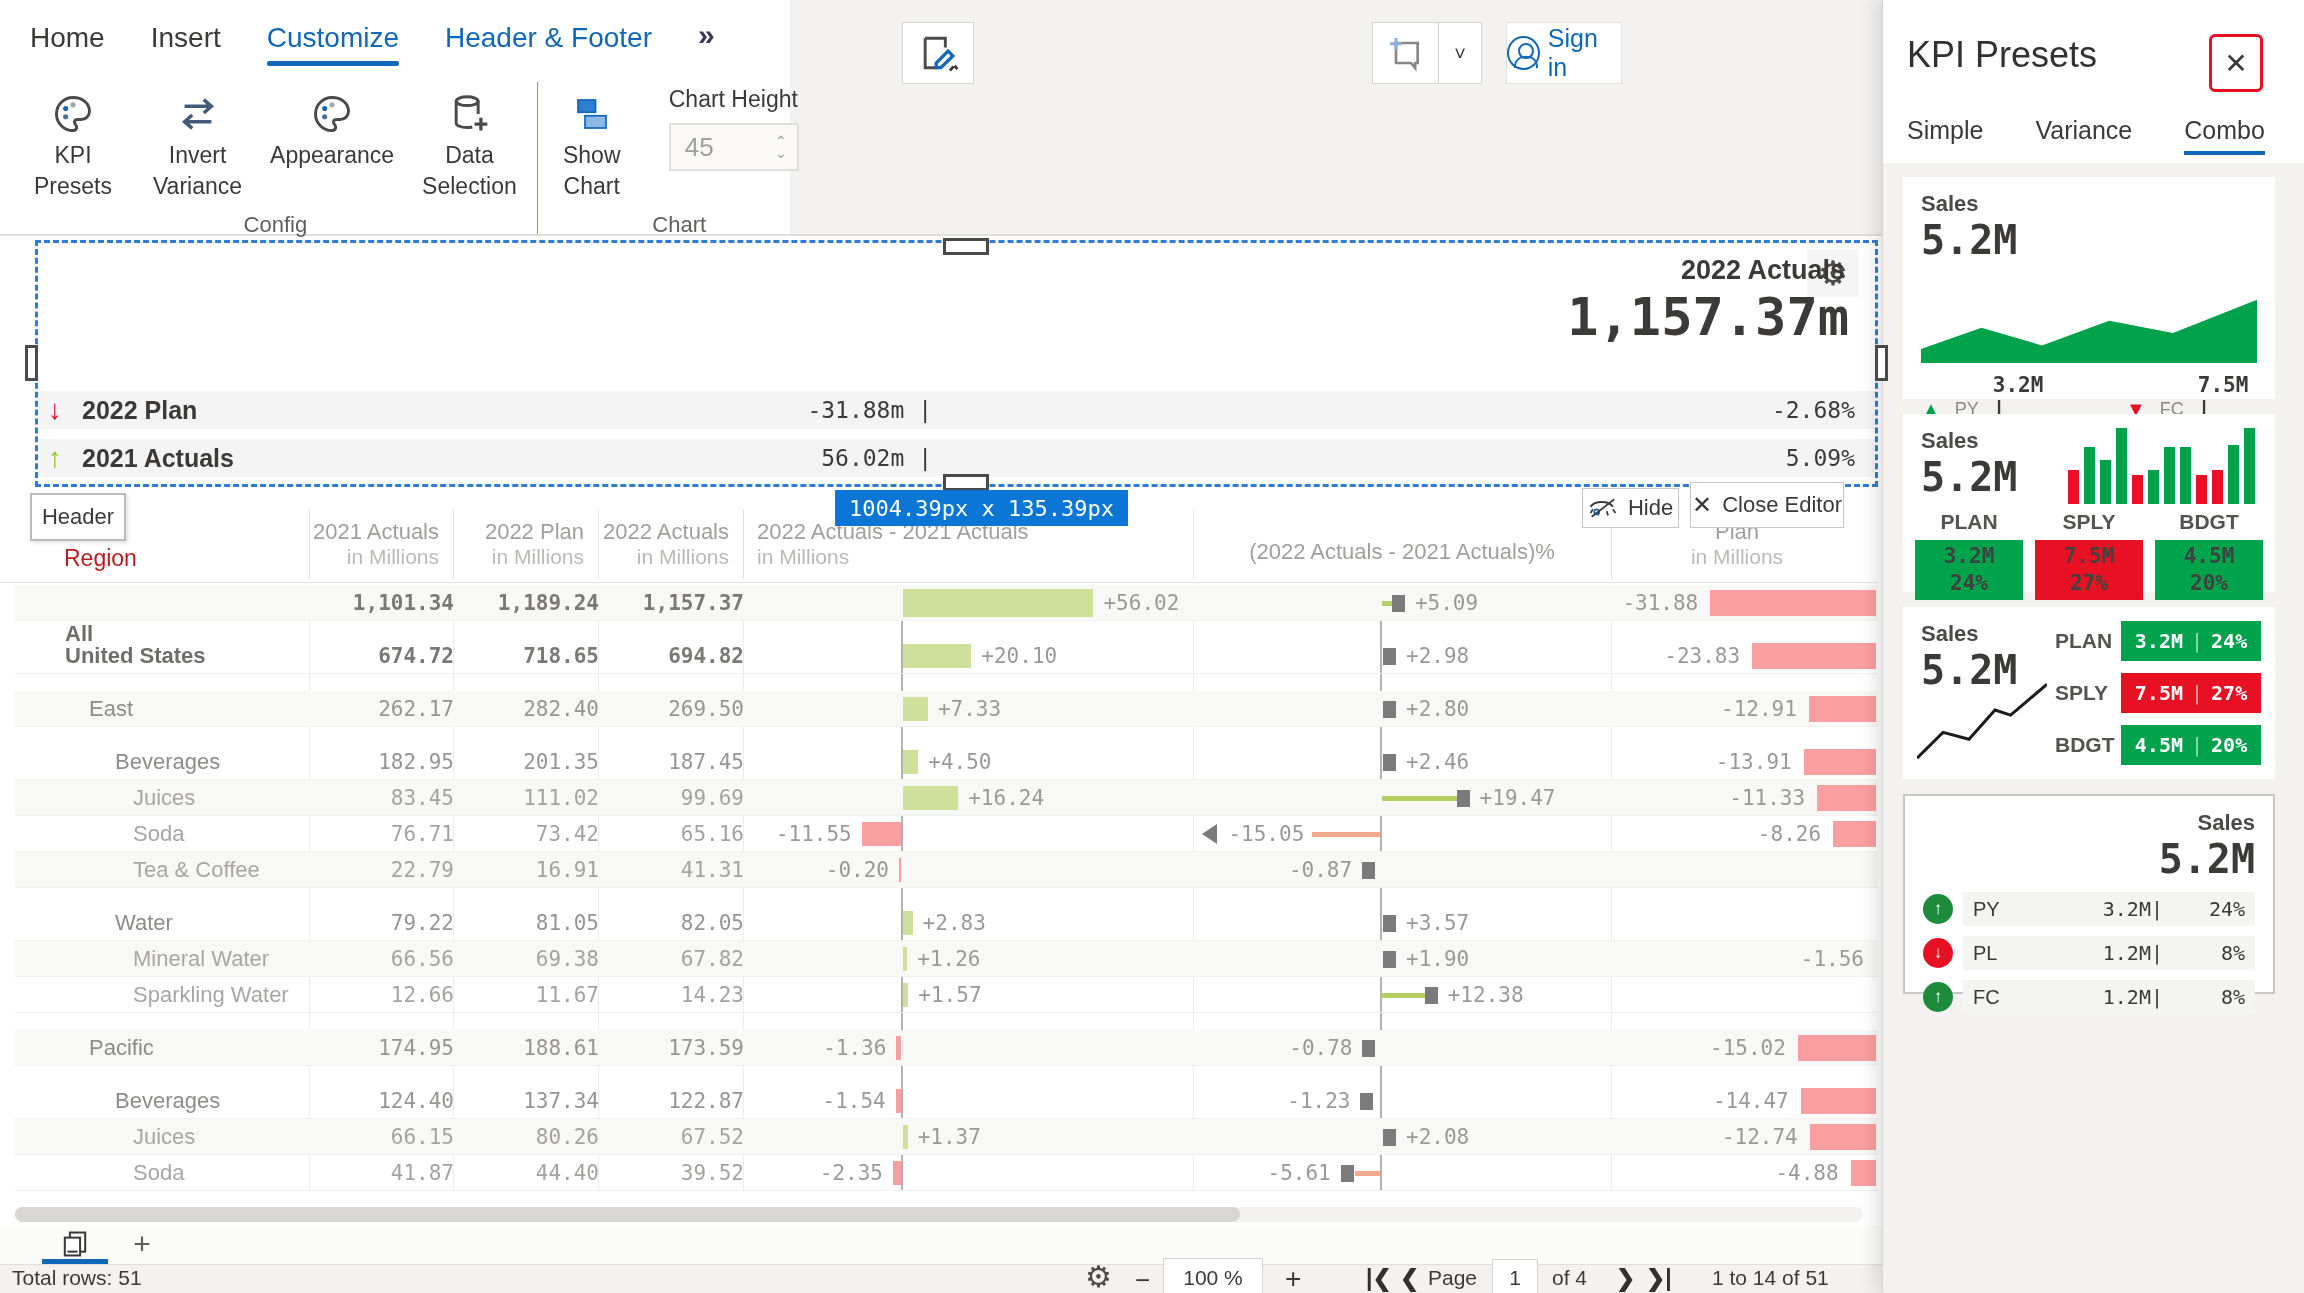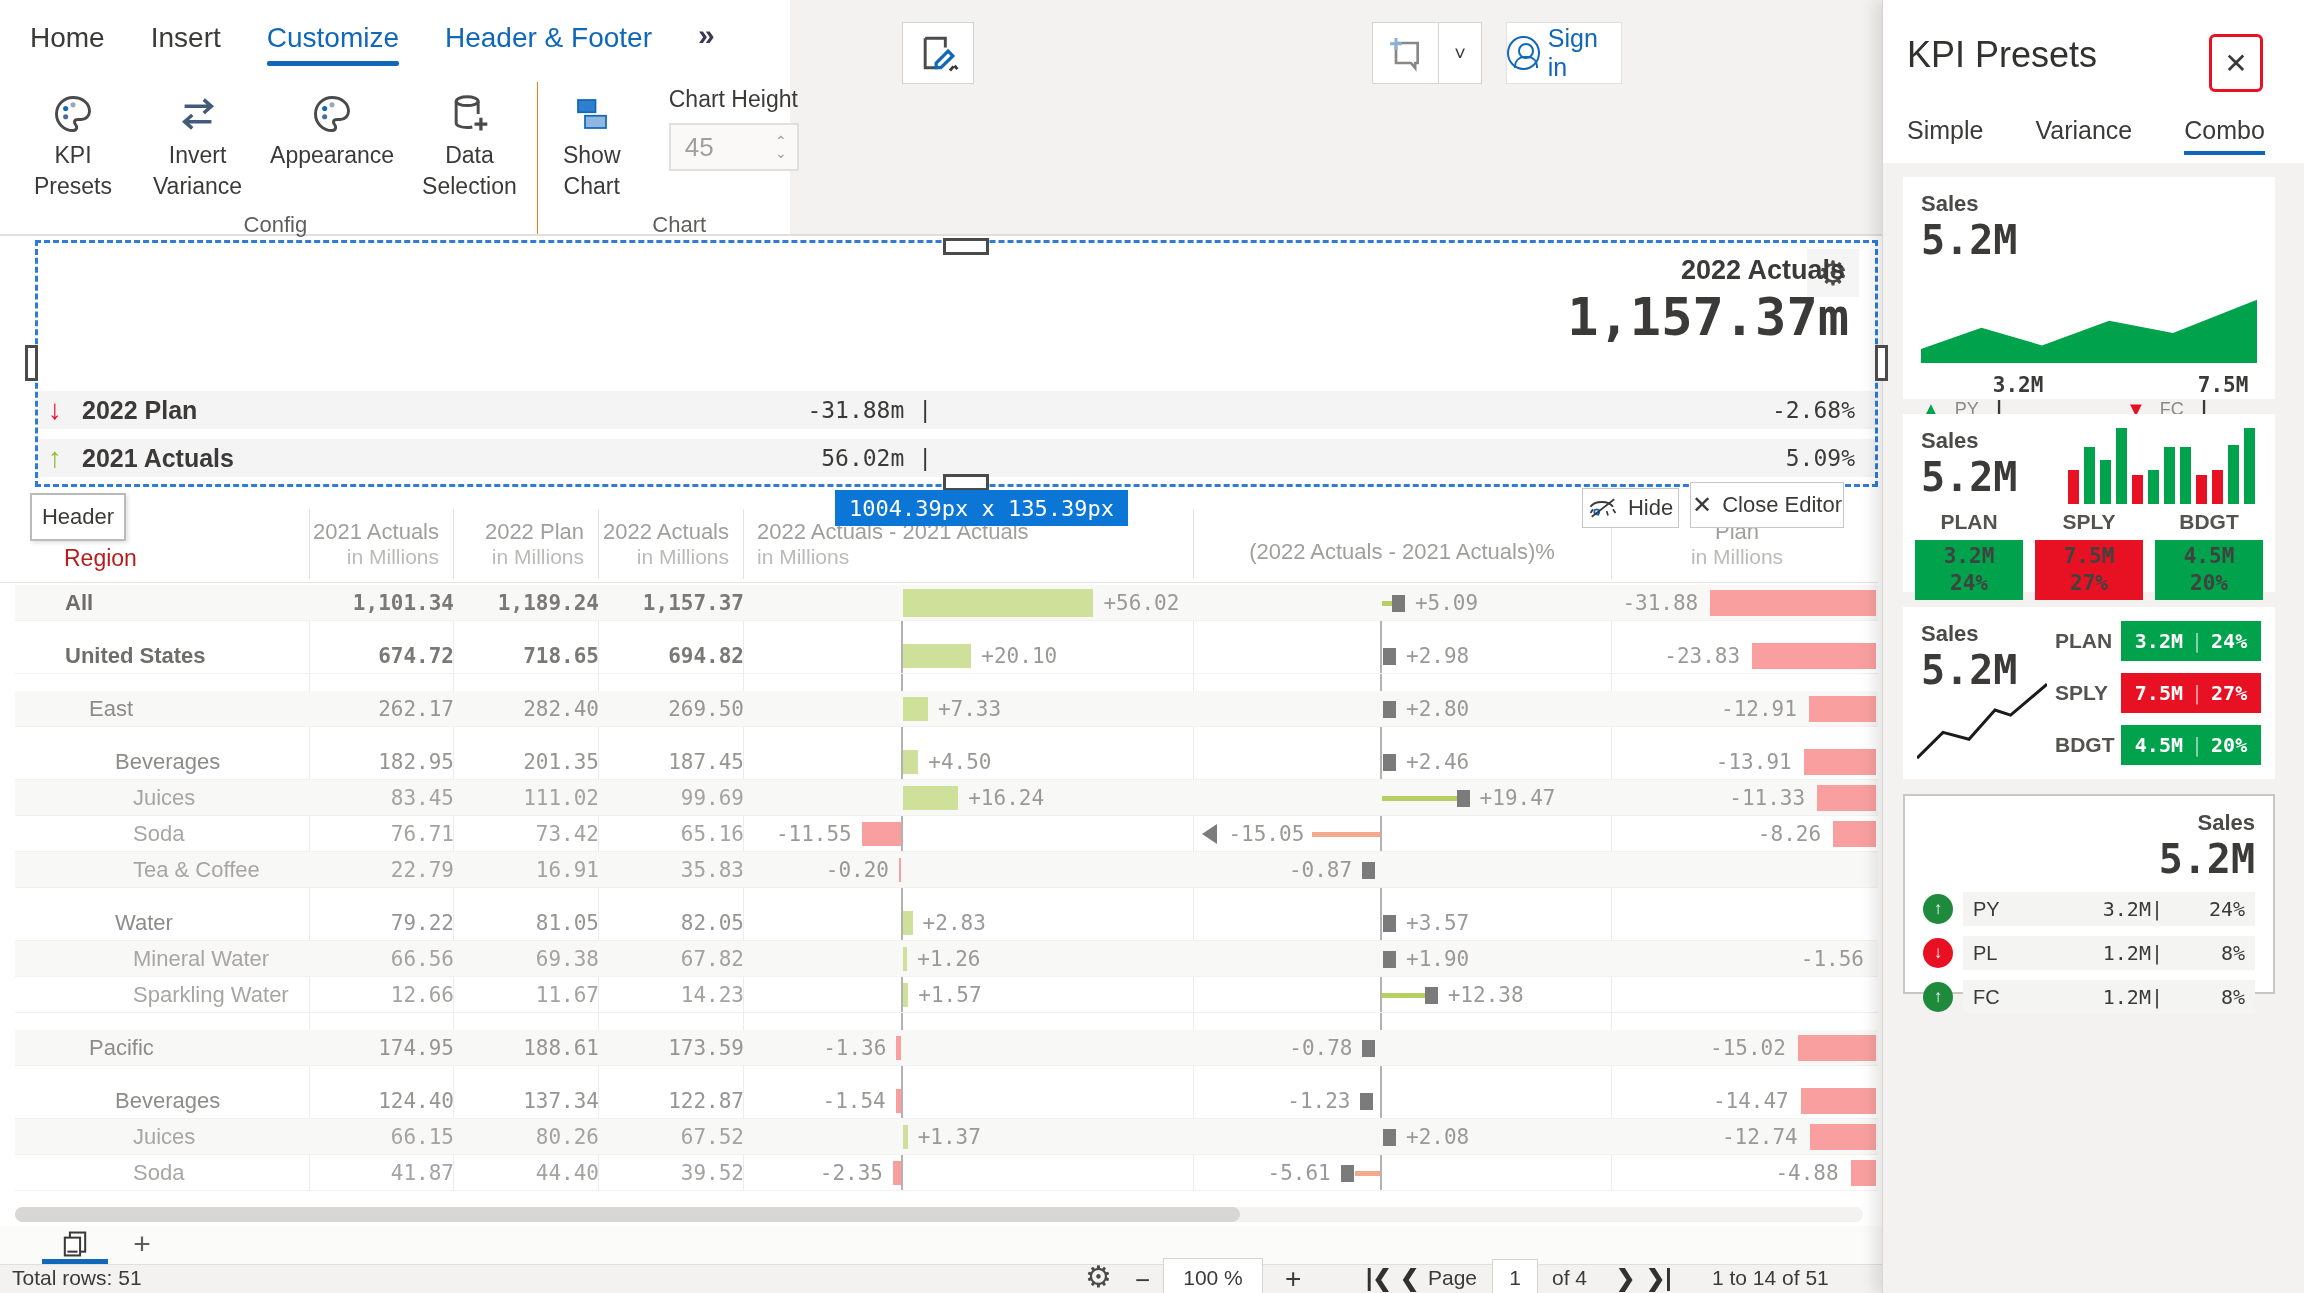--- a/index.html
+++ b/index.html
@@ -79,21 +79,21 @@
   #thead { position:absolute; left:0; top:0; width:1878px; height:78px; border-bottom:1px solid #e5e3e1; }
   .hsep { position:absolute; top:4px; height:70px; width:1px; background:#e5e3e1; }
   .htitle { font-size:22px; color:#a19f9d; }
   .hsub { font-size:21px; color:#bcbab8; }
   #h-region { position:absolute; left:64px; top:40px; font-size:23px; color:#b91c1c; }
   .hcol-r { position:absolute; top:14px; text-align:right; }
   #tbody { position:absolute; left:0; top:80px; width:1878px; height:612px; }
   .trow { position:absolute; left:15px; width:1863px; height:36px; border-bottom:1px solid #f2f1f0; }
   .trow.zebra { background:#f8f8f7; }
   .tlabel { position:absolute; top:5px; font-size:22px; }
-  .em-all  { color:#706e6c; font-weight:bold; }
+  .em-all  { color:#706e6c; font-weight:bold;margin-top:31px; }
   .em-bold { color:#706e6c; font-weight:bold; }
   .em-group{ color:#8e8c8a; }
   .em-leaf { color:#a8a6a4; }
   .tnum { position:absolute; top:6px; font-size:21px; text-align:right;
     font-family:"DejaVu Sans Mono", monospace; }
   .num-all, .num-bold { color:#7b7977; font-weight:bold; }
   .num-group { color:#979593; }
   .num-leaf { color:#a5a3a1; }
   .bar { position:absolute; top:6px; height:24px; }
   .bar.green { background:var(--bar-green); }
@@ -456,21 +456,21 @@
         <div class="pctline neg" style="width: 67.725px; left: 1297.28px;"></div>
         <div class="tri-left" style="left: 1187.28px;"></div>
         <span class="barlbl" style="right: 573.725px;">-15.05</span>
         <div class="planbar" style="width: 42.952px; right: 2px;"></div>
         <span class="barlbl" style="right: 56.952px;">-8.26</span>
       </div>
       <div class="trow zebra" style="top: 267px;">
         <span class="tlabel em-leaf" style="left: 118px;">Tea &amp; Coffee</span>
         <span class="tnum num-leaf" style="right: 1424px;">22.79</span>
         <span class="tnum num-leaf" style="right: 1279px;">16.91</span>
-        <span class="tnum num-leaf" style="right: 1134px;">35.83</span>
+        <span class="tnum num-leaf" style="right: 1134px;">41.31</span>
         <div class="bar red" style="width: 2px; left: 884px;"></div>
         <span class="barlbl" style="right: 989px;">-0.20</span>
         <div class="pin" style="left: 1347.09px;"></div>
         <span class="barlbl" style="right: 525.915px;">-0.87</span>
       </div>
       <div class="trow" style="top: 320px;">
         <span class="tlabel em-group" style="left: 100px;">Water</span>
         <span class="tnum num-group" style="right: 1424px;">79.22</span>
         <span class="tnum num-group" style="right: 1279px;">81.05</span>
         <span class="tnum num-group" style="right: 1134px;">82.05</span>

